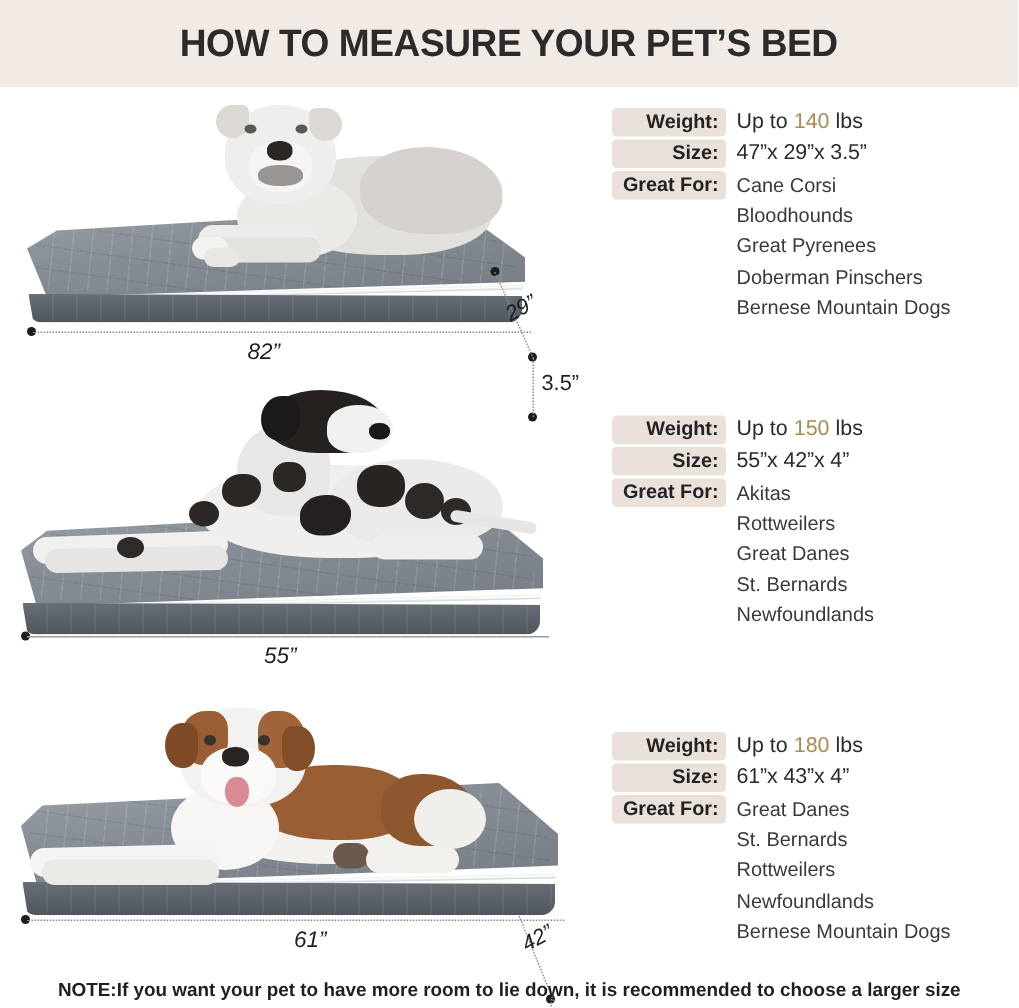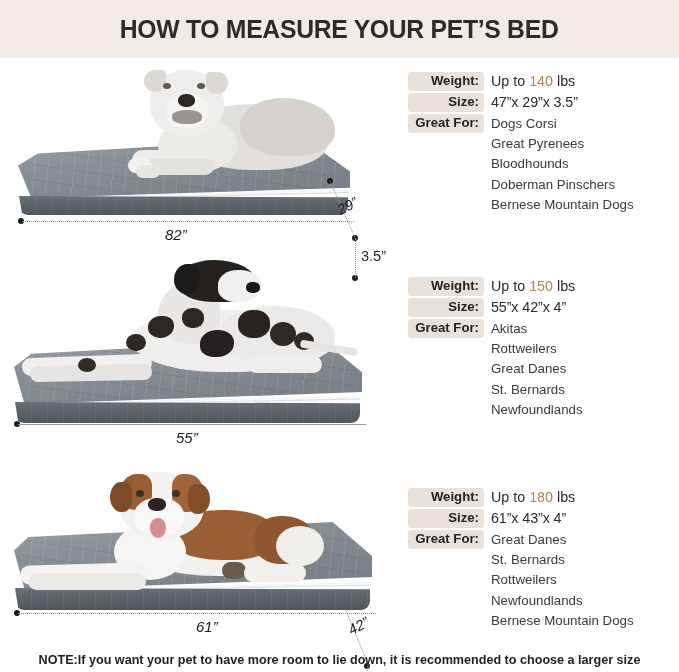--- a/index.html
+++ b/index.html
@@ -264,23 +264,23 @@
       <div class="spec-label">Weight:</div>
       <div class="spec-value">
         <span>Up to </span><span class="hl">140</span><span> lbs</span>
       </div>
 
       <div class="spec-label">Size:</div>
       <div class="spec-value size">47”x 29”x 3.5”</div>
 
       <div class="spec-label">Great For:</div>
       <ul class="breed-list">
-        <li>Dogs Corsi</li>
+        <li>Cane Corsi</li>
+        <li>Bloodhounds</li>
         <li>Great Pyrenees</li>
-        <li>Bloodhounds</li>
         <li>Doberman Pinschers</li>
         <li>Bernese Mountain Dogs</li>
       </ul>
     </div>
   </div>
 </div>
 
 <div class="row row-2">
 
   <div class="illus">

